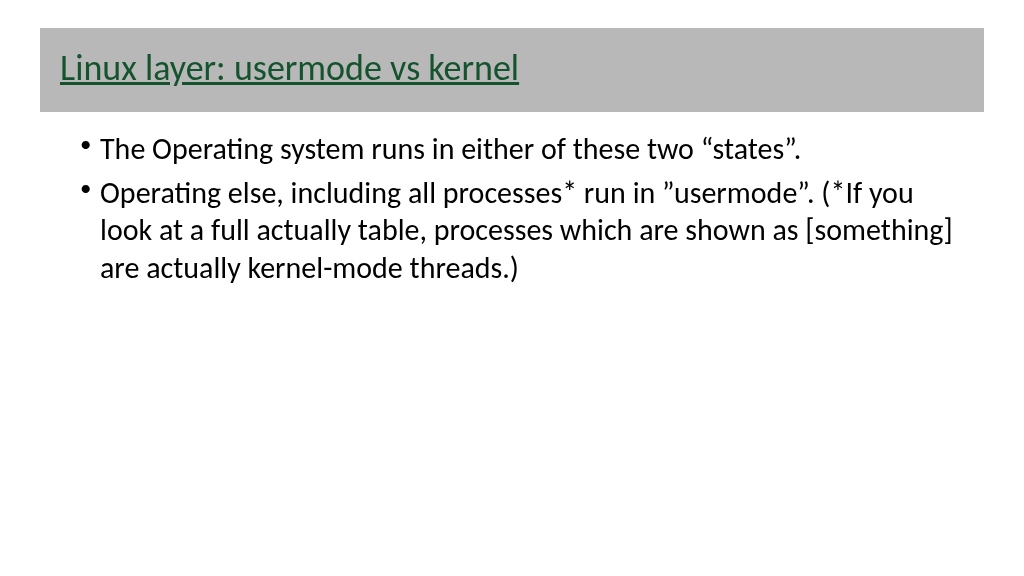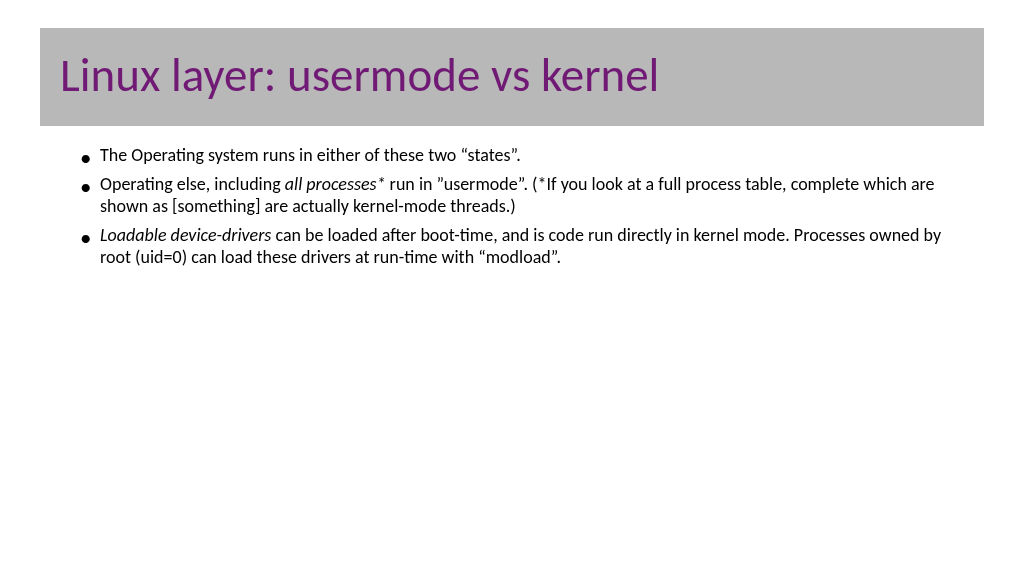--- a/index.html
+++ b/index.html
@@ -18,57 +18,56 @@
       width: 100%;
       height: 100%;
       position: relative;
     }
     .title-bar {
       background: #b8b8b8;
       margin: 28px 40px 0 40px;
       padding: 18px 20px 22px 20px;
     }
     .title-text {
-      font-size: 47px;
+      font-size: 36px;
       font-weight: 400;
-      color: #701a75;
+      color: #14532d;
+      text-decoration: underline;
     }
     .content {
       padding: 18px 60px 0 80px;
     }
     ul {
       list-style: none;
     }
     li {
       position: relative;
-      font-size: 18px;
+      font-size: 30px;
       line-height: 1.25;
       color: #000000;
       margin-bottom: 6px;
       padding-left: 20px;
     }
     li::before {
       content: "•";
       position: absolute;
       left: 0;
       top: 0;
       font-size: 23px;
     }
     .italic {
-      font-style: italic;
       text-align: center;
     }
   </style>
 </head>
 <body>
 
 <div class="slide">
   <div class="title-bar">
     <div class="title-text">Linux layer:  usermode vs kernel</div>
   </div>
   <div class="content">
     <ul>
       <li><span>The Operating system runs in either of these two “states”.</span></li>
-      <li><span>Operating else, including </span><span class="italic">all processes*</span><span> run in ”usermode”. (*If you look at a full process table, complete which are shown as [something] are actually kernel-mode threads.)</span></li>
-      <li><span class="italic">Loadable device-drivers</span><span> can be loaded after boot-time, and is code run directly in kernel mode. Processes owned by root (uid=0) can load these drivers at run-time with “modload”.</span></li>
+      <li><span>Operating else, including </span><span class="italic">all processes*</span><span> run in ”usermode”. (*If you look at a full actually table, processes which are shown as [something] are actually kernel-mode threads.)</span></li>
     </ul>
   </div>
 </div>
 
 </body></html>

